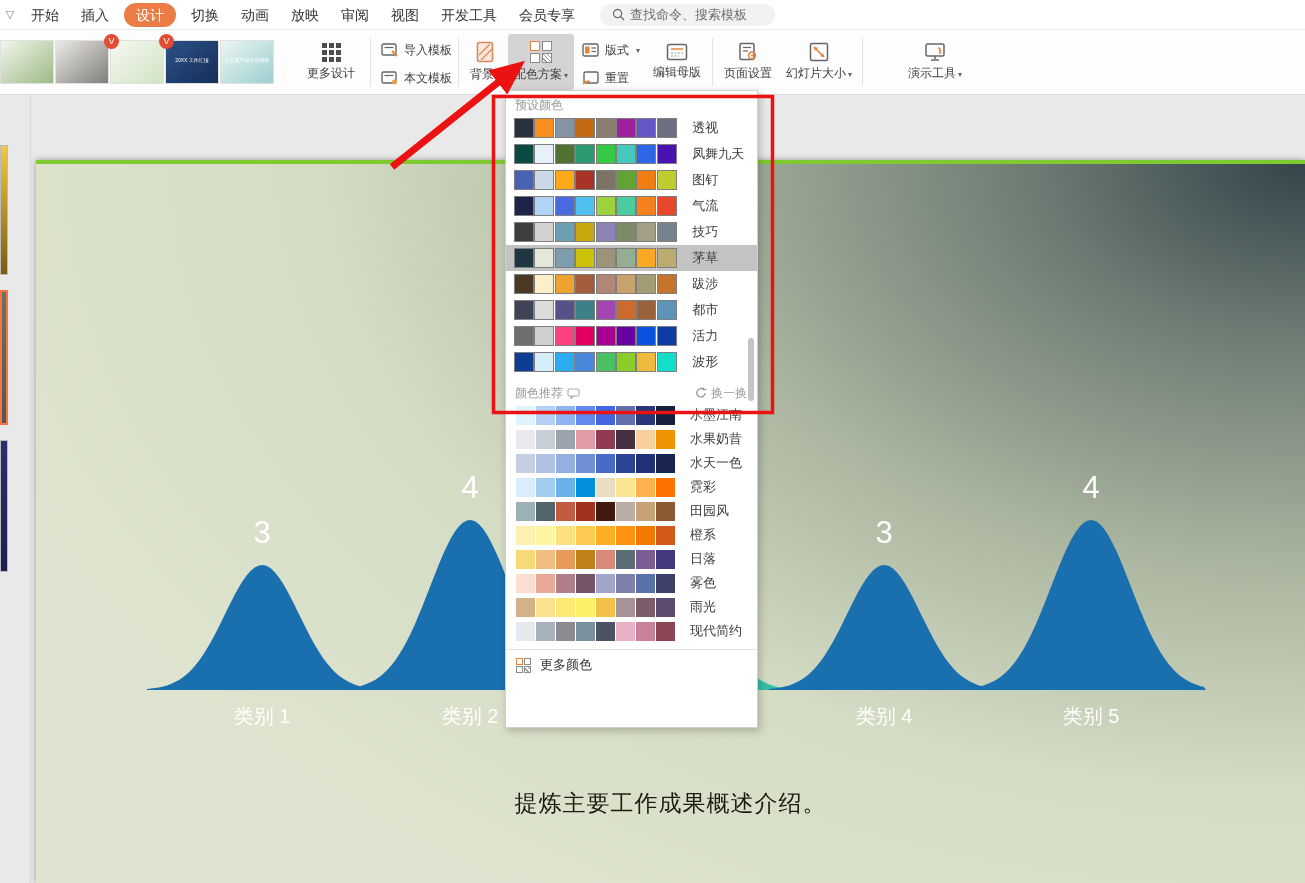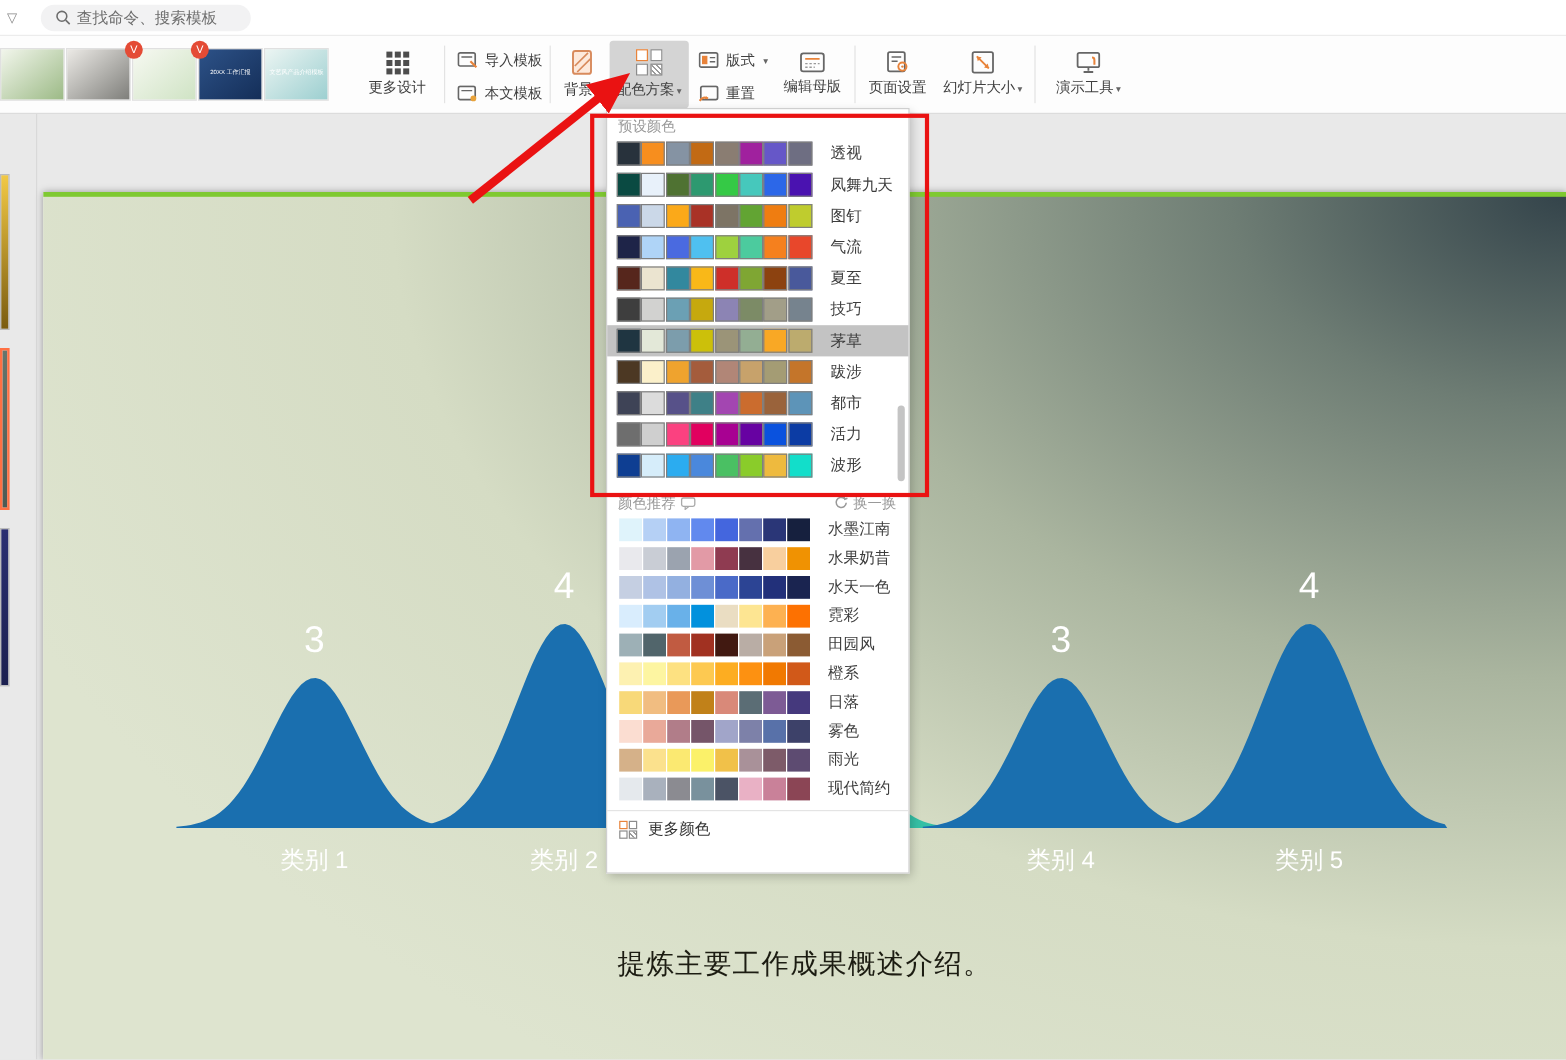--- a/index.html
+++ b/index.html
@@ -71,20 +71,32 @@
   
   .anno { position:absolute; left:0; top:0; width:1305px; height:883px; z-index:20; pointer-events:none; }
 </style>
 </head>
 <body>
 
 <div id="app">
 
   <div class="menubar">
     <div class="mb-chevron">▽</div>
+    <div class="tabs">
+        <div class="tab">开始</div>
+        <div class="tab">插入</div>
+        <div class="tab active">设计</div>
+        <div class="tab">切换</div>
+        <div class="tab">动画</div>
+        <div class="tab">放映</div>
+        <div class="tab">审阅</div>
+        <div class="tab">视图</div>
+        <div class="tab">开发工具</div>
+        <div class="tab">会员专享</div>
+      </div>
     <div class="searchbox">
       <svg width="13" height="13" viewBox="0 0 14 14">
         <circle cx="6" cy="6" r="4.4" fill="none" stroke="#6d6d6d" stroke-width="1.4"></circle>
         <line x1="9.4" y1="9.4" x2="13" y2="13" stroke="#6d6d6d" stroke-width="1.4"></line>
       </svg>
       <span>查找命令、搜索模板</span>
     </div>
   </div>
 
   <div class="toolbar">
@@ -200,21 +212,21 @@
       <svg width="20" height="20" viewBox="0 0 20 20">
         <rect x="1.5" y="1.5" width="17" height="17" rx="1.5" fill="none" stroke="#666" stroke-width="1.5"></rect>
         <line x1="5" y1="5" x2="15" y2="15" stroke="#e8833a" stroke-width="1.6"></line>
         <path d="M15 15 l-4 -.8 3.2-3.2 Z" fill="#e8833a"></path>
         <path d="M5 5 l4 .8 L5.8 9 Z" fill="#e8833a"></path>
       </svg>
       <span><span>幻灯片大小</span><span class="caret">▾</span></span>
     </div>
     <div class="tsep" style="left:862px;"></div>
 
-    <div class="tbtn" style="left:872px;width:70px;">
+    <div class="tbtn" style="left:900px;width:70px;">
       <svg width="22" height="20" viewBox="0 0 22 20">
         <rect x="2" y="2" width="18" height="12" rx="1.5" fill="none" stroke="#666" stroke-width="1.5"></rect>
         <line x1="11" y1="14" x2="11" y2="17" stroke="#666" stroke-width="1.5"></line>
         <line x1="7" y1="18" x2="15" y2="18" stroke="#666" stroke-width="1.5"></line>
         <path d="M14 6 q2 0 2 2 l0 4" fill="none" stroke="#e8833a" stroke-width="1.7"></path>
       </svg>
       <span><span>演示工具</span><span class="caret">▾</span></span>
     </div>
   </div>
 
@@ -294,31 +306,20 @@
           <span class="sw" style="background: rgb(175, 212, 247);"></span>
           <span class="sw" style="background: rgb(74, 106, 224);"></span>
           <span class="sw" style="background: rgb(79, 192, 240);"></span>
           <span class="sw" style="background: rgb(158, 209, 62);"></span>
           <span class="sw" style="background: rgb(76, 203, 158);"></span>
           <span class="sw" style="background: rgb(245, 128, 30);"></span>
           <span class="sw" style="background: rgb(232, 71, 43);"></span>
           <span class="rlabel">气流</span>
         </div>
         <div class="prow">
-          <span class="sw" style="background: rgb(86, 38, 28);"></span>
-          <span class="sw" style="background: rgb(235, 228, 208);"></span>
-          <span class="sw" style="background: rgb(50, 136, 158);"></span>
-          <span class="sw" style="background: rgb(249, 184, 24);"></span>
-          <span class="sw" style="background: rgb(206, 47, 41);"></span>
-          <span class="sw" style="background: rgb(127, 166, 51);"></span>
-          <span class="sw" style="background: rgb(140, 66, 16);"></span>
-          <span class="sw" style="background: rgb(73, 89, 155);"></span>
-          <span class="rlabel">夏至</span>
-        </div>
-        <div class="prow">
           <span class="sw" style="background: rgb(62, 62, 62);"></span>
           <span class="sw" style="background: rgb(210, 210, 208);"></span>
           <span class="sw" style="background: rgb(107, 160, 180);"></span>
           <span class="sw" style="background: rgb(198, 169, 14);"></span>
           <span class="sw" style="background: rgb(140, 132, 180);"></span>
           <span class="sw" style="background: rgb(124, 139, 102);"></span>
           <span class="sw" style="background: rgb(162, 158, 136);"></span>
           <span class="sw" style="background: rgb(118, 131, 142);"></span>
           <span class="rlabel">技巧</span>
         </div>

